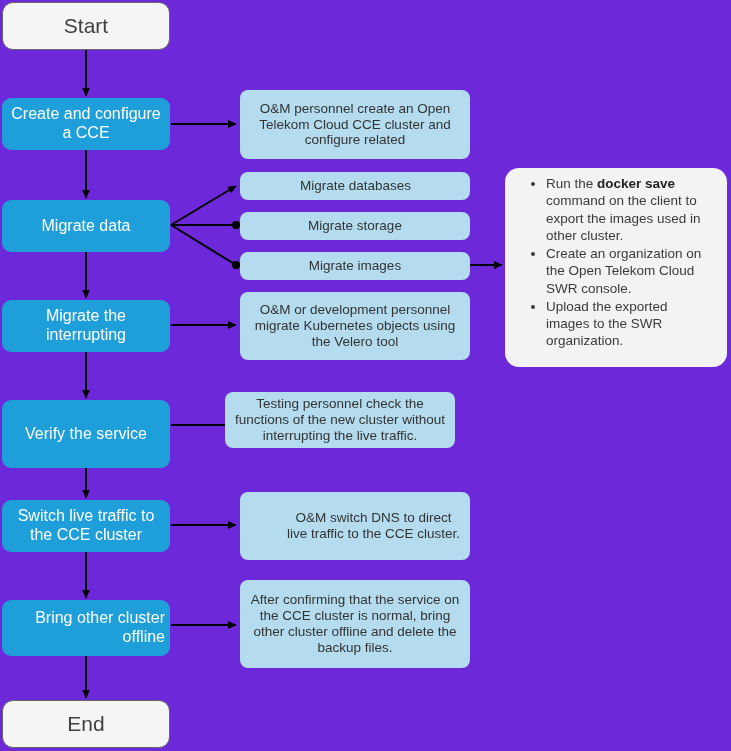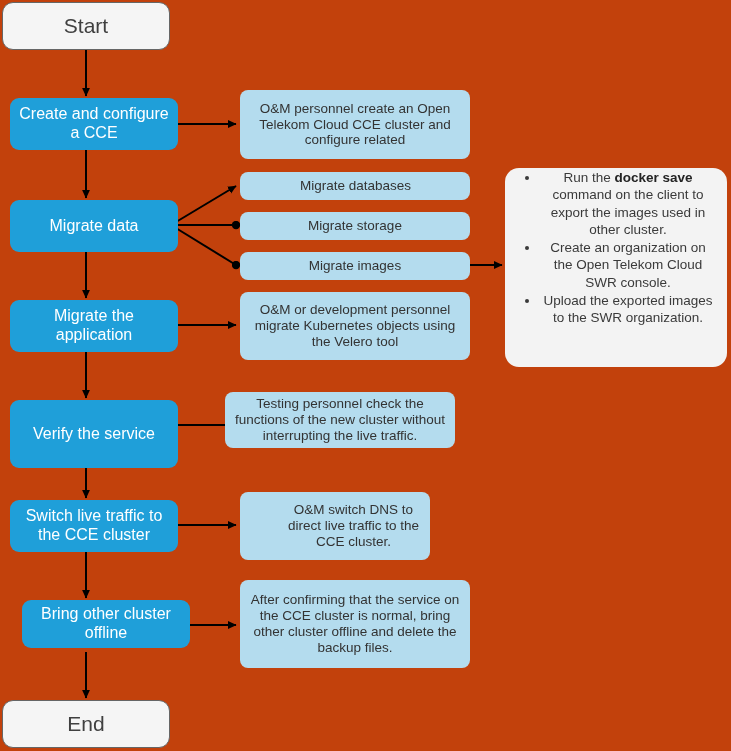--- a/index.html
+++ b/index.html
@@ -8,21 +8,21 @@
     background: #ffffff;
   }
   body {
     font-family: "Liberation Sans", sans-serif;
     -webkit-font-smoothing: antialiased;
   }
   #canvas {
     position: relative;
     width: 731px;
     height: 751px;
-    background: #c2410c;
+    background: #6d28d9;
     overflow: hidden;
   }
   svg.wires {
     position: absolute;
     left: 0;
     top: 0;
     width: 731px;
     height: 751px;
     pointer-events: none;
   }
@@ -41,43 +41,41 @@
     border: 1px solid #666666;
     color: #404040;
     font-size: 21px;
     border-radius: 11px;
   }
   .node-primary {
     background: #1f9fd9;
     color: #ffffff;
     font-size: 16px;
     padding: 3px 5px;
-    margin-left: 8px;
   }
   .node-note {
     background: #b4dcee;
     color: #333333;
     font-size: 13.5px;
     padding: 4px 7px;
     border-radius: 8px;
   }
   .panel-list {
     position: absolute;
     box-sizing: border-box;
     background: #f3f3f3;
     border-radius: 14px;
     color: #3a3a3a;
     font-size: 13.5px;
     line-height: 1.28;
   }
   .panel-list ul {
-    margin: 1px;
+    margin: 7px;
     padding: 0 10px 0 34px;
     list-style: disc;
-    text-align: center;
   }
   .panel-list li {
     margin: 0 0 1px 0;
     padding: 0;
   }
   .panel-list li b {
     font-weight: bold;
     color: #232323;
   }
 </style>
@@ -124,32 +122,32 @@
 
   <div class="node node-primary" style="left:2px; top:98px; width:168px; height:52px;">
     <span>Create and configure a CCE</span>
   </div>
 
   <div class="node node-primary" style="left:2px; top:200px; width:168px; height:52px;">
     <span>Migrate data</span>
   </div>
 
   <div class="node node-primary" style="left:2px; top:300px; width:168px; height:52px;">
-    <span>Migrate the application</span>
+    <span>Migrate the interrupting</span>
   </div>
 
   <div class="node node-primary" style="left:2px; top:400px; width:168px; height:68px;">
     <span>Verify the service</span>
   </div>
 
   <div class="node node-primary" style="left:2px; top:500px; width:168px; height:52px;">
     <span>Switch live traffic to the CCE cluster</span>
   </div>
 
-  <div class="node node-primary" style="left:14px; top:600px; width:168px; height:48px;">
+  <div class="node node-primary" style="left:2px; top:600px; width:168px; height:56px;text-align:right;">
     <span>Bring other cluster offline</span>
   </div>
 
   <div class="node node-terminal" style="left:2px; top:700px; width:168px; height:48px;">
     <span>End</span>
   </div>
 
   <div class="node node-note" style="left:240px; top:90px; width:230px; height:69px;">
     <span>O&amp;M personnel create an Open Telekom Cloud CCE cluster and configure related</span>
   </div>
@@ -167,21 +165,21 @@
   </div>
 
   <div class="node node-note" style="left:240px; top:292px; width:230px; height:68px;">
     <span>O&amp;M or development personnel migrate Kubernetes objects using the Velero tool</span>
   </div>
 
   <div class="node node-note" style="left:225px; top:392px; width:230px; height:56px;">
     <span>Testing personnel check the functions of the new cluster without interrupting the live traffic.</span>
   </div>
 
-  <div class="node node-note" style="left:240px; top:492px; width:190px; height:68px;padding-left:44px;">
+  <div class="node node-note" style="left:240px; top:492px; width:230px; height:68px;padding-left:44px;">
     <span>O&amp;M switch DNS to direct live traffic to the CCE cluster.</span>
   </div>
 
   <div class="node node-note" style="left:240px; top:580px; width:230px; height:88px;">
     <span>After confirming that the service on the CCE cluster is normal, bring other cluster offline and delete the backup files.</span>
   </div>
 
   <div class="panel-list" style="left:505px; top:168px; width:222px; height:199px;">
     <ul>
       <li>

